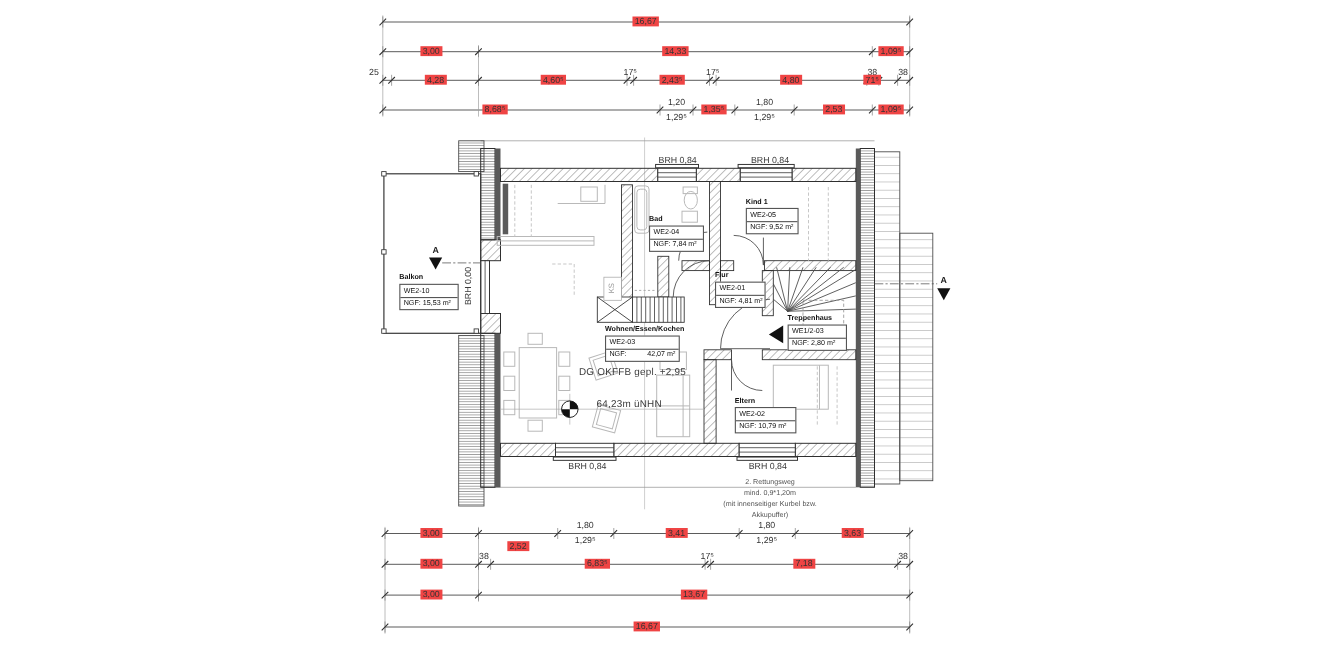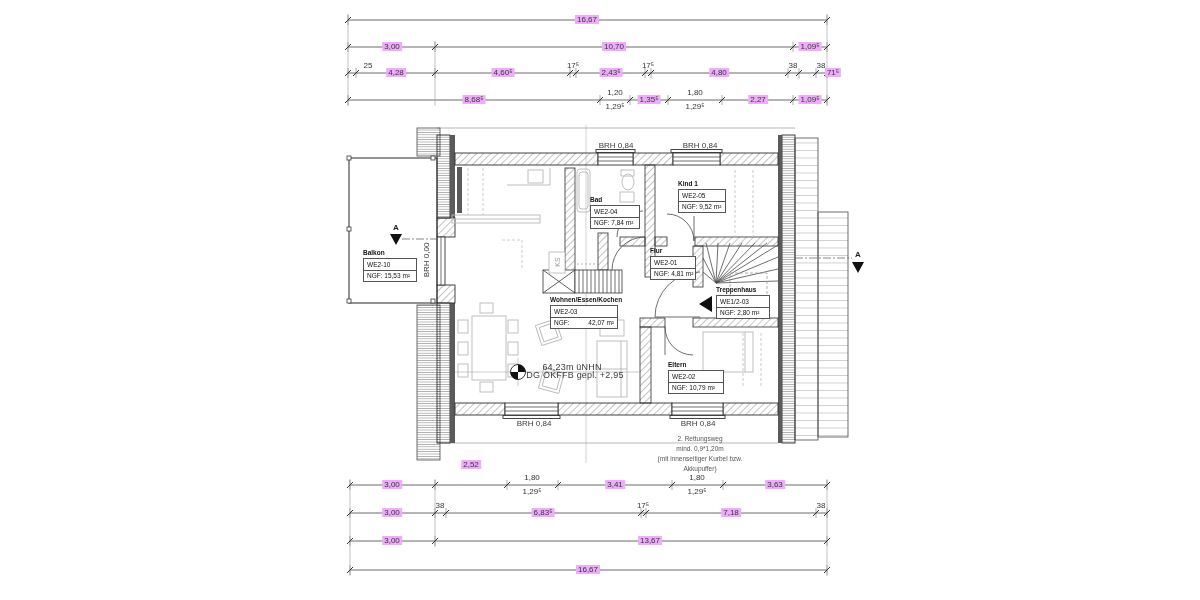--- a/index.html
+++ b/index.html
@@ -1,21 +1,21 @@
 <!DOCTYPE html>
 <html><head>
 <meta charset="utf-8">
 <style>
   html,body{margin:0;padding:0;background:#fff}
   .canvas{position:relative;width:1200px;height:600px;background:#ffffff;
           font-family:"Liberation Sans",sans-serif;overflow:hidden}
   .canvas svg{position:absolute;left:0;top:0}
   .t{position:absolute;color:#333;white-space:nowrap}
   .dim{font-size:8px;line-height:9px;transform:translateX(-50%)}
-  .bg{background:#f0abfc;padding:0 2px}
+  .bg{background:#ef4444;padding:0 2px}
   .brh{font-size:8px;transform:translateX(-50%);color:#3a3a3a}
   .room-label{position:absolute;font-size:6.5px;line-height:7.5px;color:#111}
   .room-name{font-weight:700;margin-bottom:1.5px;white-space:nowrap}
   .room-box{border:1px solid #555;background:#fff}
   .room-box>div{padding:1.5px 3px;border-bottom:1px solid #555;white-space:nowrap}
   .room-box>div:last-child{border-bottom:none}
   .flexrow{display:flex;justify-content:space-between;gap:4px}
   .rot{transform:translate(-50%,-50%) rotate(-90deg);transform-origin:center}
   .note{font-size:6.5px;line-height:10px;color:#555;transform:translateX(-50%)}
   .seca{font-size:8px;font-weight:700;transform:translateX(-50%);color:#222}
@@ -207,70 +207,70 @@
       <path d="M345 103L351 97M597 103L603 97M627 103L633 97M665 103L671 97M719 103L725 97M790 103L796 97M824 103L830 97"></path>
       <path d="M347 488L353 482M432 488L438 482M504 488L510 482M555 488L561 482M669 488L675 482M720 488L726 482M824 488L830 482"></path>
       <path d="M347 516L353 510M432 516L438 510M443 516L449 510M638 516L644 510M643 516L649 510M813 516L819 510M824 516L830 510"></path>
       <path d="M347 544L353 538M432 544L438 538M824 544L830 538"></path>
       <path d="M347 573L353 567M824 573L830 567"></path>
     </g>
   </svg>
 
   <span class="t dim bg" style="left:587px;top:15px">16,67</span>
   <span class="t dim bg" style="left:392px;top:42px">3,00</span>
-  <span class="t dim bg" style="left:614px;top:42px">10,70</span>
+  <span class="t dim bg" style="left:614px;top:42px">14,33</span>
   <span class="t dim bg" style="left:810px;top:42px">1,09⁵</span>
-  <span class="t dim" style="left:368px;top:61px">25</span>
+  <span class="t dim" style="left:340px;top:61px">25</span>
   <span class="t dim bg" style="left:396px;top:68px">4,28</span>
   <span class="t dim bg" style="left:503px;top:68px">4,60⁵</span>
   <span class="t dim" style="left:573px;top:61px">17⁵</span>
   <span class="t dim bg" style="left:611px;top:68px">2,43⁵</span>
   <span class="t dim" style="left:648px;top:61px">17⁵</span>
   <span class="t dim bg" style="left:719px;top:68px">4,80</span>
   <span class="t dim" style="left:793px;top:61px">38</span>
-  <span class="t dim bg" style="left:833px;top:68px">71⁵</span>
+  <span class="t dim bg" style="left:793px;top:68px">71⁵</span>
   <span class="t dim" style="left:821px;top:61px">38</span>
-  <span class="t dim bg" style="left:474px;top:95px">8,68⁵</span>
+  <span class="t dim bg" style="left:450px;top:95px">8,68⁵</span>
   <span class="t dim" style="left:615px;top:88px">1,20</span>
   <span class="t dim" style="left:615px;top:102px">1,29⁵</span>
   <span class="t dim bg" style="left:649px;top:95px">1,35⁵</span>
   <span class="t dim" style="left:695px;top:88px">1,80</span>
   <span class="t dim" style="left:695px;top:102px">1,29⁵</span>
-  <span class="t dim bg" style="left:758px;top:95px">2,27</span>
+  <span class="t dim bg" style="left:758px;top:95px">2,53</span>
   <span class="t dim bg" style="left:810px;top:95px">1,09⁵</span>
 
   <span class="t dim bg" style="left:392px;top:480px">3,00</span>
-  <span class="t dim bg" style="left:471px;top:460px">2,52</span>
+  <span class="t dim bg" style="left:471px;top:492px">2,52</span>
   <span class="t dim" style="left:532px;top:473px">1,80</span>
   <span class="t dim" style="left:532px;top:487px">1,29⁵</span>
   <span class="t dim bg" style="left:615px;top:480px">3,41</span>
   <span class="t dim" style="left:697px;top:473px">1,80</span>
   <span class="t dim" style="left:697px;top:487px">1,29⁵</span>
   <span class="t dim bg" style="left:775px;top:480px">3,63</span>
   <span class="t dim bg" style="left:392px;top:508px">3,00</span>
   <span class="t dim" style="left:440px;top:501px">38</span>
   <span class="t dim bg" style="left:543px;top:508px">6,83⁵</span>
   <span class="t dim" style="left:643px;top:501px">17⁵</span>
   <span class="t dim bg" style="left:731px;top:508px">7,18</span>
   <span class="t dim" style="left:821px;top:501px">38</span>
   <span class="t dim bg" style="left:392px;top:536px">3,00</span>
-  <span class="t dim bg" style="left:650px;top:536px">13,67</span>
+  <span class="t dim bg" style="left:631px;top:536px">13,67</span>
   <span class="t dim bg" style="left:588px;top:565px">16,67</span>
 
   <span class="t brh" style="left:616px;top:141px">BRH 0,84</span>
   <span class="t brh" style="left:700px;top:141px">BRH 0,84</span>
   <span class="t brh" style="left:534px;top:419px">BRH 0,84</span>
   <span class="t brh" style="left:698px;top:419px">BRH 0,84</span>
   <span class="t brh rot" style="left:426px;top:260px">BRH 0,00</span>
   <span class="t ks rot" style="left:557px;top:262px">KS</span>
 
   <span class="t seca" style="left:396px;top:223px">A</span>
   <span class="t seca" style="left:858px;top:250px">A</span>
 
-  <span class="t level" style="left:575px;top:370px">DG OKFFB gepl. +2,95</span>
+  <span class="t level" style="left:575px;top:333px">DG OKFFB gepl. +2,95</span>
   <span class="t level" style="left:572px;top:362px">64,23m üNHN</span>
 
   <span class="t note" style="left:700px;top:434px">2. Rettungsweg</span>
   <span class="t note" style="left:700px;top:444px">mind. 0,9*1,20m</span>
   <span class="t note" style="left:700px;top:454px">(mit innenseitiger Kurbel bzw.</span>
   <span class="t note" style="left:700px;top:464px">Akkupuffer)</span>
 
   <div class="room-label" style="left:363px;top:249px">
     <div class="room-name">Balkon</div>
     <div class="room-box" style="width:52px">

